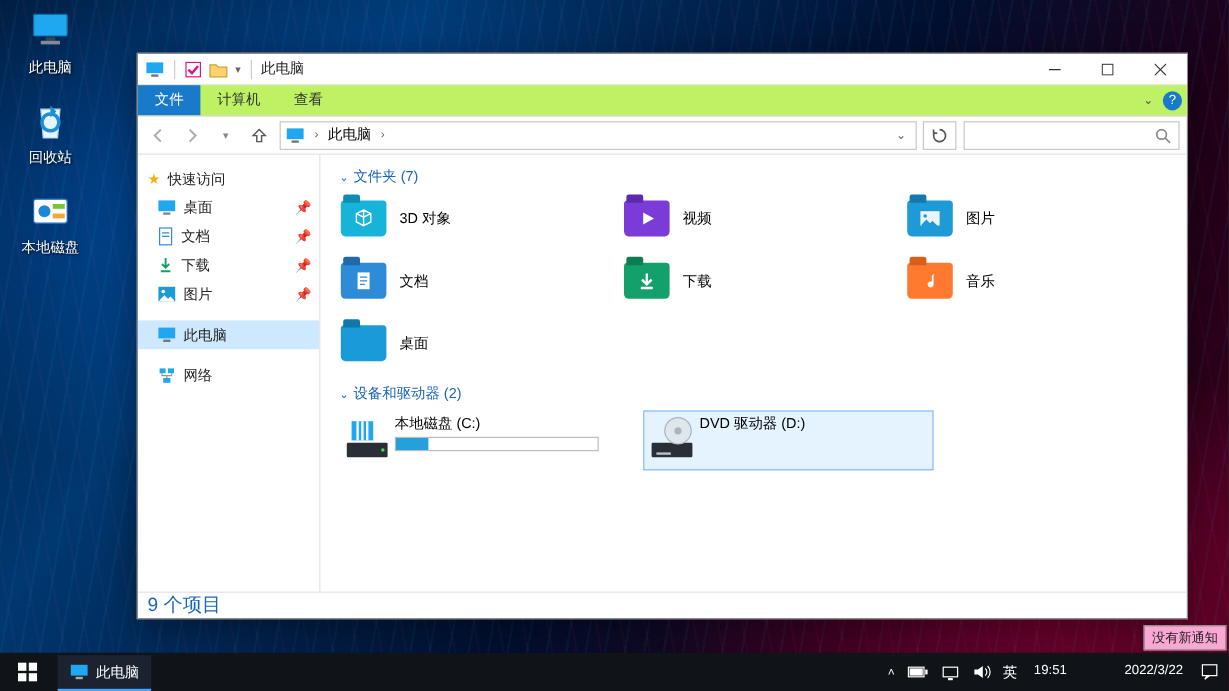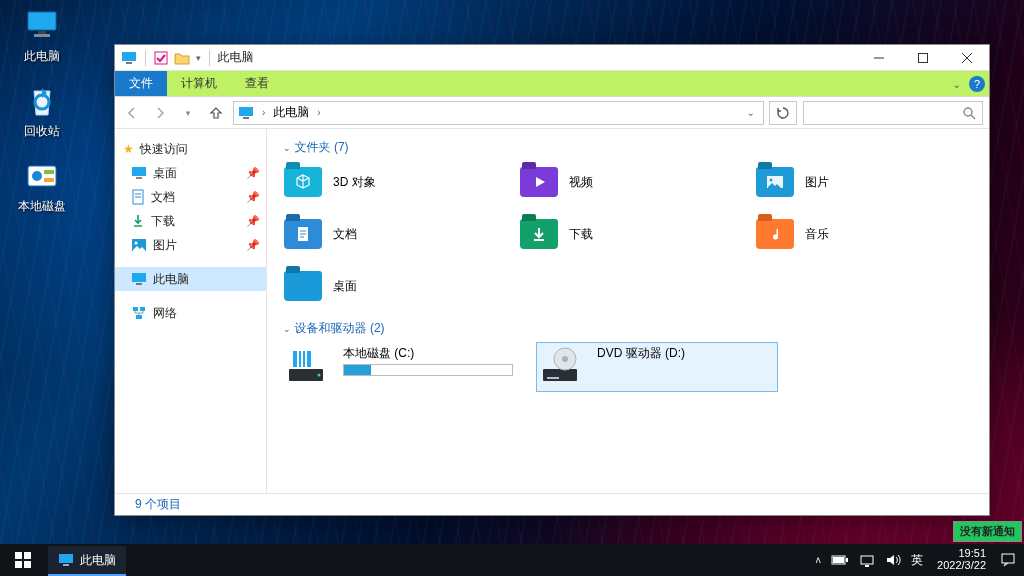--- a/index.html
+++ b/index.html
@@ -69,38 +69,38 @@
 
 .tiles { display: grid; grid-template-columns: repeat(3, 1fr); row-gap: 12px; column-gap: 14px; margin-bottom: 10px; }
 .tile { display: flex; align-items: center; gap: 10px; height: 40px; }
 .tile-icon { width: 40px; height: 34px; border-radius: 4px; display: flex; align-items: center; justify-content: center; position: relative; }
 .folder3d { width: 38px; height: 30px; border-radius: 3px 3px 4px 4px; position: relative; }
 .tab3d { position: absolute; top: -5px; left: 2px; width: 14px; height: 7px; border-radius: 2px 2px 0 0; }
 .inner-ico { position:absolute; inset:0; display:flex; align-items:center; justify-content:center; color:#fff; }
 .tile-label { font-size: 12px; }
 
 .drives { display: flex; gap: 14px; }
-.drive { display: flex; gap: 16px; width: 240px; height: 48px; padding: 2px; align-items: flex-start; }
+.drive { display: flex; gap: 2px; width: 240px; height: 48px; padding: 2px; align-items: flex-start; }
 .drive.sel { outline: 1px solid #7abaf2; background: #e5f3ff; }
 .drive-icon { width: 42px; height: 42px; display: flex; align-items: center; justify-content: center; }
 .drive-info { flex: 1; display: flex; flex-direction: column; gap: 2px; }
 .drive-name { font-size: 12px; }
 .drive-bar { width: 170px; height: 12px; border: 1px solid #bcbcbc; background: #fff; position: relative; }
 .drive-bar-fill { position: absolute; left: 0; top: 0; bottom: 0; background: #26a0da; }
 .drive-sub { font-size: 11px; color: #6a6a6a; }
 
-.statusbar { height: 22px; border-top: 1px solid #e4e4e4; display: flex; align-items: center; padding: 0 20px; font-size: 12px; color: #1a66b8; }
+.statusbar { height: 22px; border-top: 1px solid #e4e4e4; display: flex; align-items: center; padding: 0 8px; font-size: 16px; color: #1a66b8; }
 
 
 .taskbar { position: absolute; left: 0; right: 0; bottom: 0; height: 32px; background: #101318; display: flex; align-items: stretch; color: #fff; }
 .startbtn { width: 46px; display: flex; align-items: center; justify-content: center; }
 .taskbtn { display: flex; align-items: center; gap: 6px; padding: 0 10px; font-size: 12px; background: #1b2330; border-bottom: 2px solid #4aa3ff; margin: 2px 2px 0; }
 .tray { margin-left: auto; display: flex; align-items: center; gap: 10px; padding: 0 8px; font-size: 12px; }
-.clock { display: flex; flex-direction: column; align-items: flex-end; line-height: 1.05; font-size: 11px; padding: 0 4px; }
-.tooltip { position: absolute; right: 2px; bottom: 34px; background: #22c55e; color: #222; font-size: 11px; padding: 2px 6px; border: 1px solid #8a8a8a; font-weight: bold; }
+.clock { display: flex; flex-direction: row; align-items: flex-end; line-height: 1.05; font-size: 11px; padding: 0 4px; gap: 48px; }
+.tooltip { position: absolute; right: 2px; bottom: 34px; background: #f9a8d4; color: #222; font-size: 11px; padding: 2px 6px; border: 1px solid #8a8a8a; }
 
 svg { display: block; }
 </style>
 </head>
 <body>
 
 <div class="desktop"></div>
 
 <div class="desktop-icons">
   <div class="dicon">

